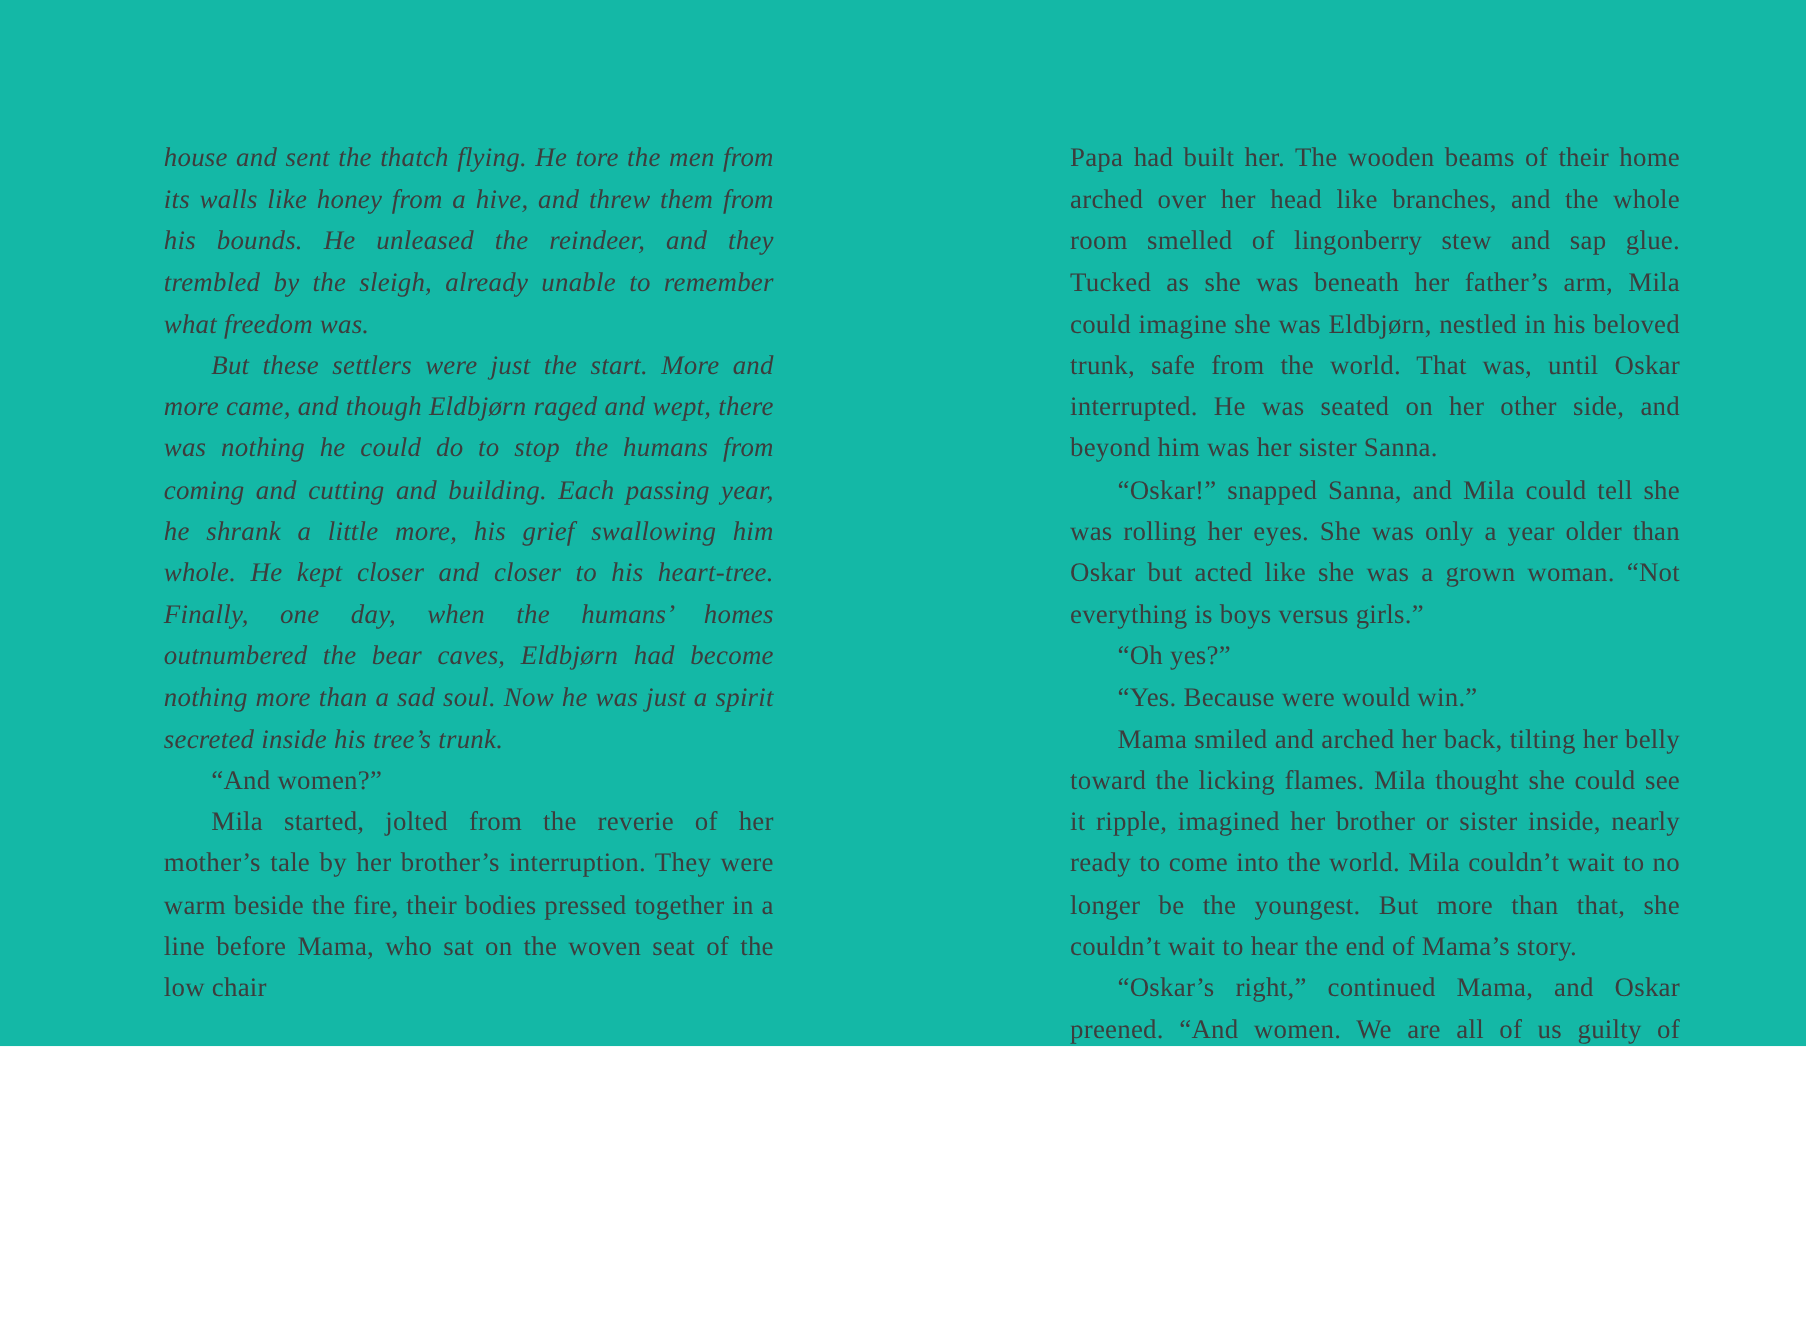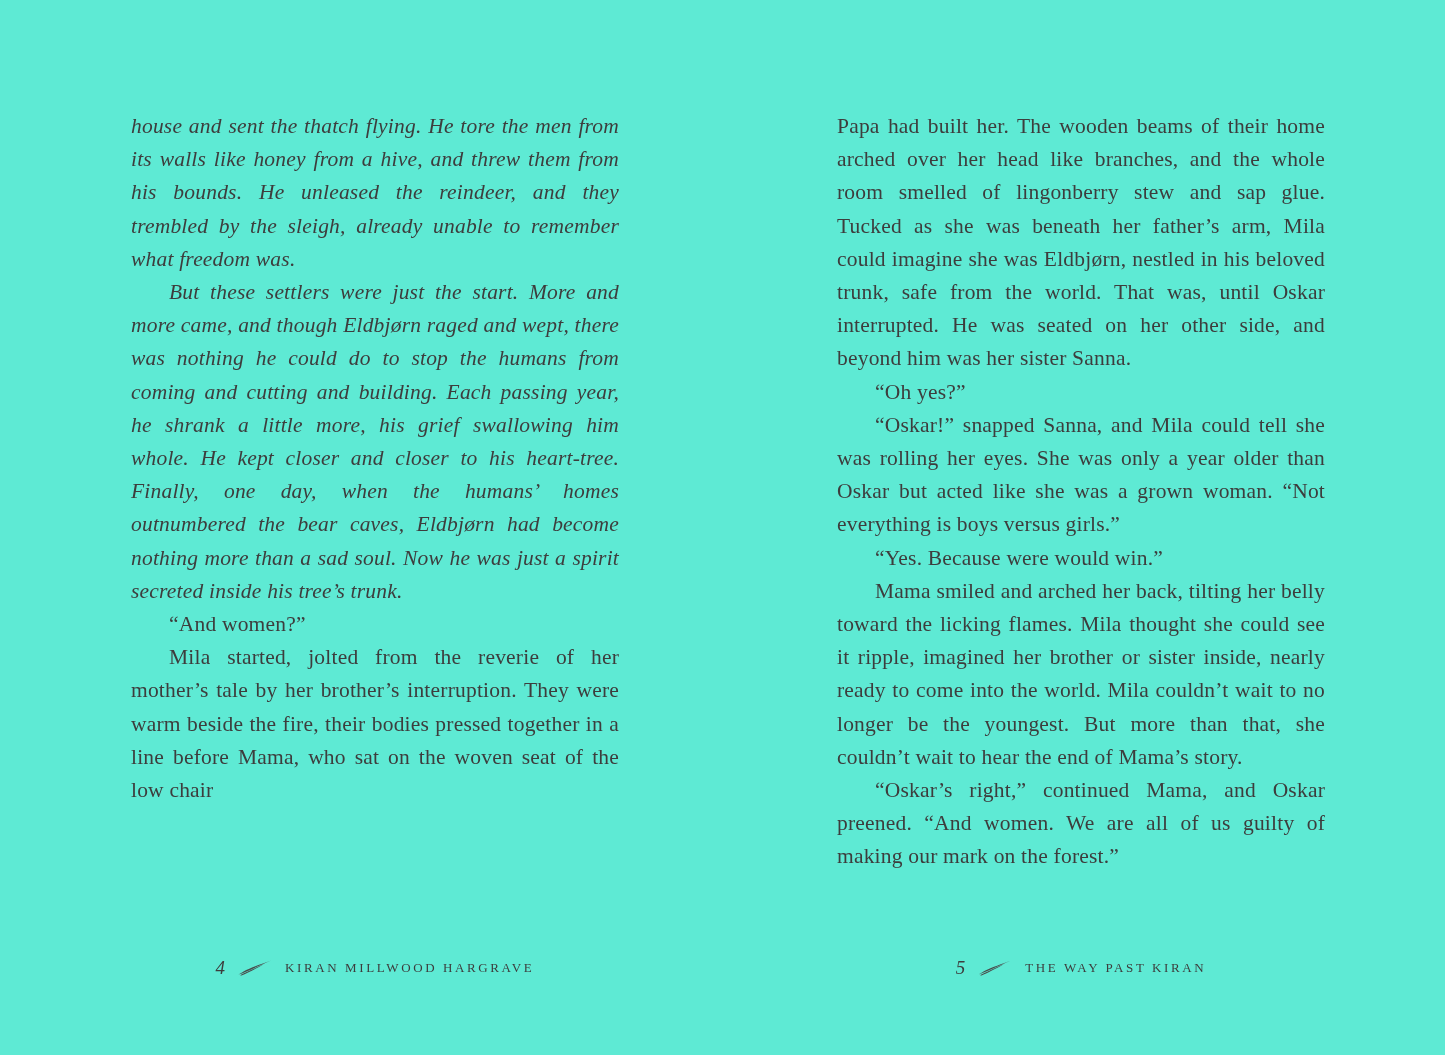--- a/index.html
+++ b/index.html
@@ -3,33 +3,33 @@
 <meta charset="utf-8">
 <style>
   html, body {
     margin: 0;
     padding: 0;
     background: #ffffff;
   }
   .spread {
     position: relative;
     width: 1445px;
-    height: 1055px;
-    background: #5eead4;
+    height: 837px;
+    background: #14b8a6;
     overflow: hidden;
     font-family: "Liberation Serif", serif;
     color: #3d3d3d;
   }
   .page-column {
     position: absolute;
     top: 110px;
     width: 488px;
   }
   .page-column.left  { left: 131px; }
-  .page-column.right { left: 837px; }
+  .page-column.right { left: 856px; }
   .body-text p {
     margin: 0;
     font-size: 21.5px;
     line-height: 33.2px;
     text-align: justify;
     letter-spacing: 0.2px;
   }
   .body-text p.italic { font-style: italic; }
   .body-text p.indent { text-indent: 38px; }
   .page-footer {
@@ -70,22 +70,22 @@
 
   <div class="page-column left body-text" id="left-page-text">
       <p class="italic">house and sent the thatch flying. He tore the men from its walls like honey from a hive, and threw them from his bounds. He unleased the reindeer, and they trembled by the sleigh, already unable to remember what freedom was.</p>
       <p class="italic indent">But these settlers were just the start. More and more came, and though Eldbjørn raged and wept, there was nothing he could do to stop the humans from coming and cutting and building. Each passing year, he shrank a little more, his grief swallowing him whole. He kept closer and closer to his heart-tree. Finally, one day, when the humans’ homes outnumbered the bear caves, Eldbjørn had become nothing more than a sad soul. Now he was just a spirit secreted inside his tree’s trunk.</p>
       <p class="roman indent">“And women?”</p>
       <p class="roman indent">Mila started, jolted from the reverie of her mother’s tale by her brother’s interruption. They were warm beside the fire, their bodies pressed together in a line before Mama, who sat on the woven seat of the low chair</p>
     </div>
 
   <div class="page-column right body-text" id="right-page-text">
       <p class="roman">Papa had built her. The wooden beams of their home arched over her head like branches, and the whole room smelled of lingonberry stew and sap glue. Tucked as she was beneath her father’s arm, Mila could imagine she was Eldbjørn, nestled in his beloved trunk, safe from the world. That was, until Oskar interrupted. He was seated on her other side, and beyond him was her sister Sanna.</p>
+      <p class="roman indent">“Oskar!” snapped Sanna, and Mila could tell she was rolling her eyes. She was only a year older than Oskar but acted like she was a grown woman. “Not everything is boys versus girls.”</p>
       <p class="roman indent">“Oh yes?”</p>
-      <p class="roman indent">“Oskar!” snapped Sanna, and Mila could tell she was rolling her eyes. She was only a year older than Oskar but acted like she was a grown woman. “Not everything is boys versus girls.”</p>
       <p class="roman indent">“Yes. Because were would win.”</p>
       <p class="roman indent">Mama smiled and arched her back, tilting her belly toward the licking flames. Mila thought she could see it ripple, imagined her brother or sister inside, nearly ready to come into the world. Mila couldn’t wait to no longer be the youngest. But more than that, she couldn’t wait to hear the end of Mama’s story.</p>
       <p class="roman indent">“Oskar’s right,” continued Mama, and Oskar preened. “And women. We are all of us guilty of making our mark on the forest.”</p>
     </div>
 
   <div class="page-footer left">
     <span class="page-number">4</span>
     <svg class="feather" viewBox="0 0 36 18" aria-hidden="true">
       <path d="M1.5 15.5 C8 13.5, 20 7.5, 34 1.5 C 26 4.5, 14 8.5, 6.5 12.5 C 4.5 13.8, 2.5 15, 1.5 15.5 Z" fill="#4a4a4a"></path>
       <path d="M3 16.2 C 9 13.2, 18 9.2, 27 5 C 18 10.2, 10 14.2, 4.5 16.6 Z" fill="#4a4a4a"></path>

